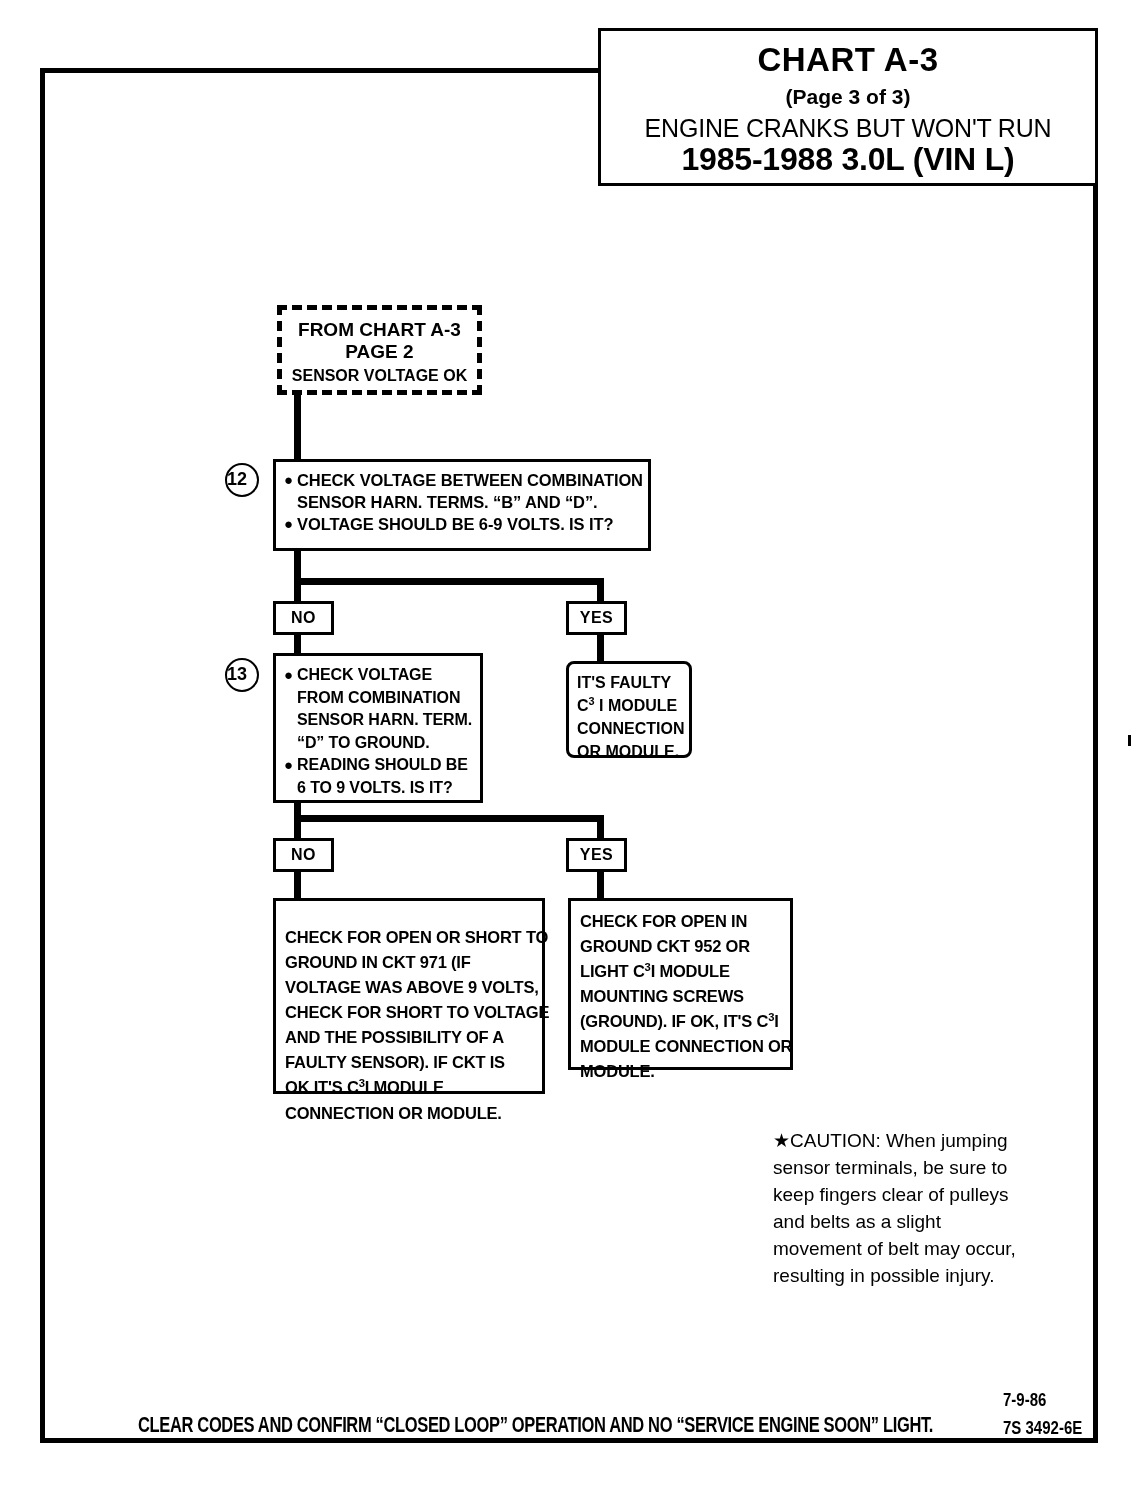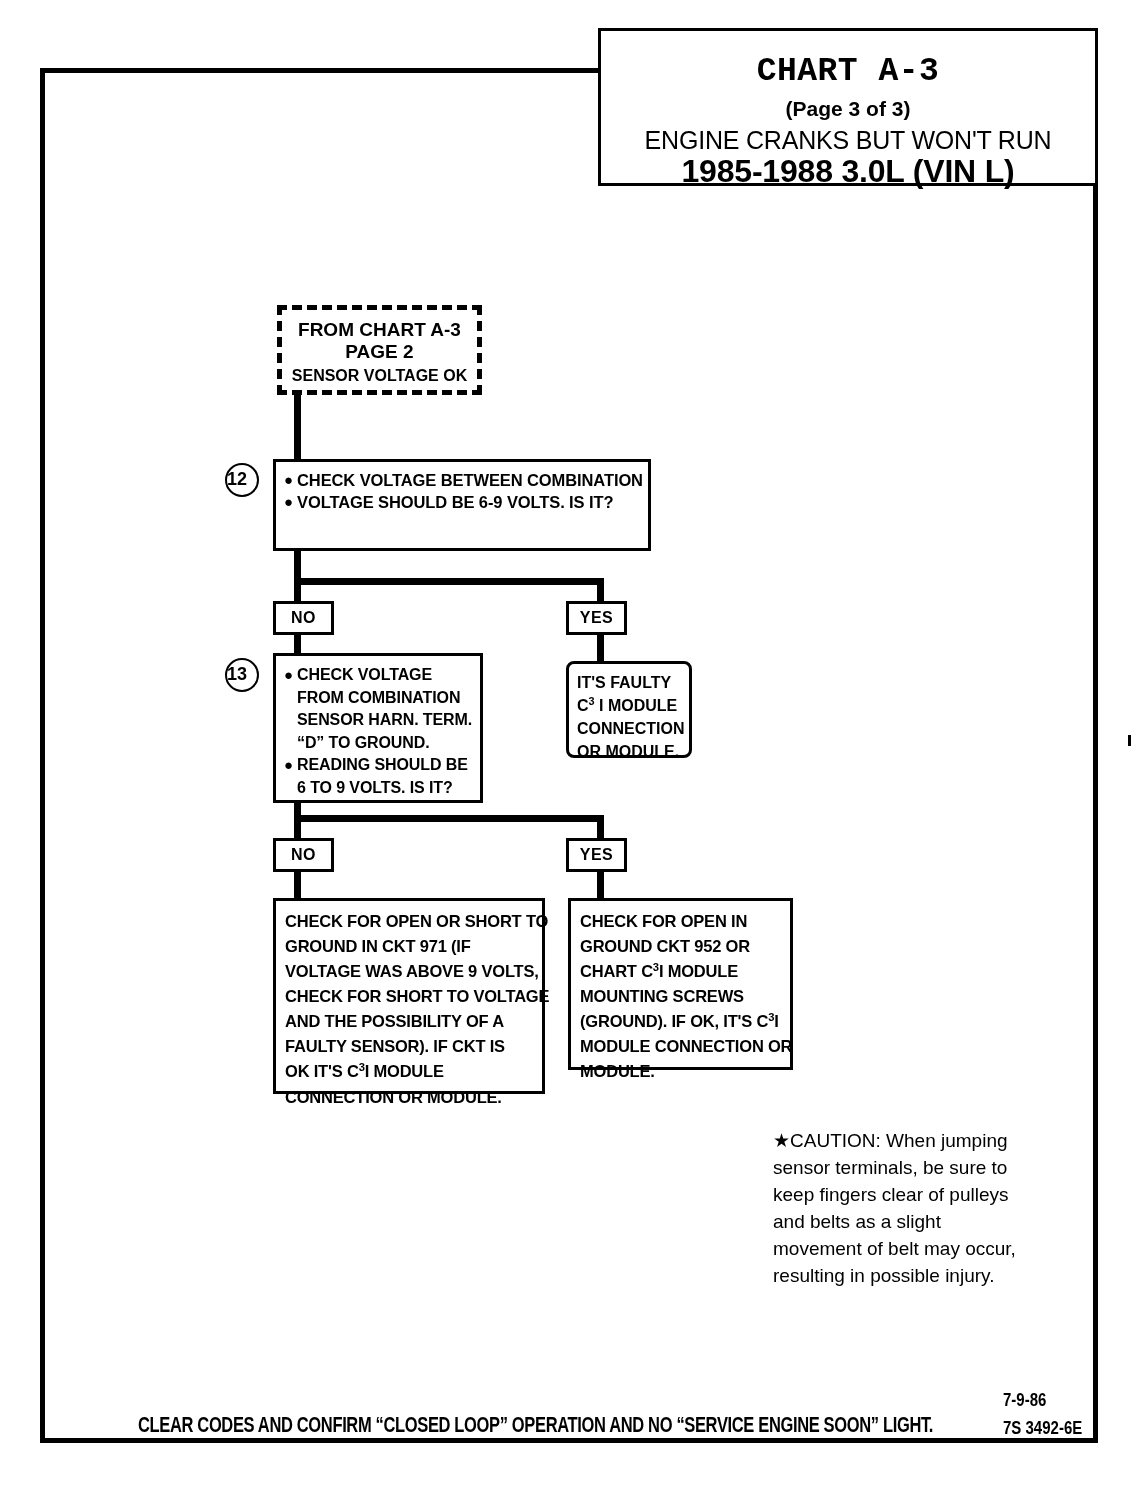--- a/index.html
+++ b/index.html
@@ -38,22 +38,21 @@
     box-sizing: border-box;
     background: #fff;
     text-align: center;
     padding-top: 6px;
   }
   #title-main {
     font-size: 33px;
     font-weight: bold;
     letter-spacing: 0.5px;
     line-height: 1.18;
-    margin-top: 16px;
-    font-family: Liberation Mono, monospace;
+    margin-top: 4px;
   }
   #title-page {
     font-size: 21px;
     font-weight: bold;
     margin-top: 5px;
     line-height: 1.1;
   }
   #title-sub1 {
     font-size: 25px;
     font-weight: normal;
@@ -180,21 +179,21 @@
     font-size: 16px;
     line-height: 1.44;
     white-space: nowrap;
   }
 
   #open-short-box {
     left: 273px;
     top: 898px;
     width: 272px;
     height: 196px;
-    padding: 8px 5px 0 9px;
+    padding: 24px 5px 0 9px;
   }
   #open-short-box .rline {
     font-size: 16.5px;
     line-height: 1.52;
     white-space: nowrap;
     letter-spacing: -0.2px;
   }
 
   #ground-open-box {
     left: 568px;
@@ -295,20 +294,24 @@
   <div id="entry-l3">SENSOR VOLTAGE OK</div>
 </div>
 
 <div class="vline" style="left:294px; top:393px; height:68px;"></div>
 
 <div id="step12-circle" class="step-circle">12</div>
 <div id="step12-box" class="fbox">
   <div class="bullet-line">
     <span class="dot">●</span>
     <span>CHECK VOLTAGE BETWEEN COMBINATION</span>
+  </div>
+  <div class="bullet-line">
+    <span class="cont"></span>
+    <span>SENSOR HARN. TERMS. “B” AND “D”.</span>
   </div>
   <div class="bullet-line">
     <span class="dot">●</span>
     <span>VOLTAGE SHOULD BE 6-9 VOLTS.  IS IT?</span>
   </div>
 </div>
 
 <div class="vline" style="left:294px; top:549px; height:36px;"></div>
 <div class="hline" style="left:294px; top:578px; width:310px;"></div>
 <div class="vline" style="left:597px; top:578px; height:26px;"></div>
@@ -373,21 +376,21 @@
   <div class="rline">CHECK FOR SHORT TO VOLTAGE</div>
   <div class="rline">AND THE POSSIBILITY OF A</div>
   <div class="rline">FAULTY SENSOR).  IF CKT IS</div>
   <div class="rline"><span>OK IT'S  C</span><sup>3</sup><span>I MODULE</span></div>
   <div class="rline">CONNECTION OR MODULE.</div>
 </div>
 
 <div id="ground-open-box" class="fbox">
   <div class="rline">CHECK FOR OPEN IN</div>
   <div class="rline">GROUND CKT 952 OR</div>
-  <div class="rline"><span>CHART C</span><sup>3</sup><span>I MODULE</span></div>
+  <div class="rline"><span>LIGHT C</span><sup>3</sup><span>I MODULE</span></div>
   <div class="rline">MOUNTING SCREWS</div>
   <div class="rline"><span>(GROUND).  IF OK, IT'S C</span><sup>3</sup><span>I</span></div>
   <div class="rline">MODULE CONNECTION OR</div>
   <div class="rline">MODULE.</div>
 </div>
 
 <div id="caution-block">
   <div class="cline">★CAUTION:  When jumping</div>
   <div class="cline">sensor terminals, be sure to</div>
   <div class="cline">keep fingers clear of pulleys</div>

